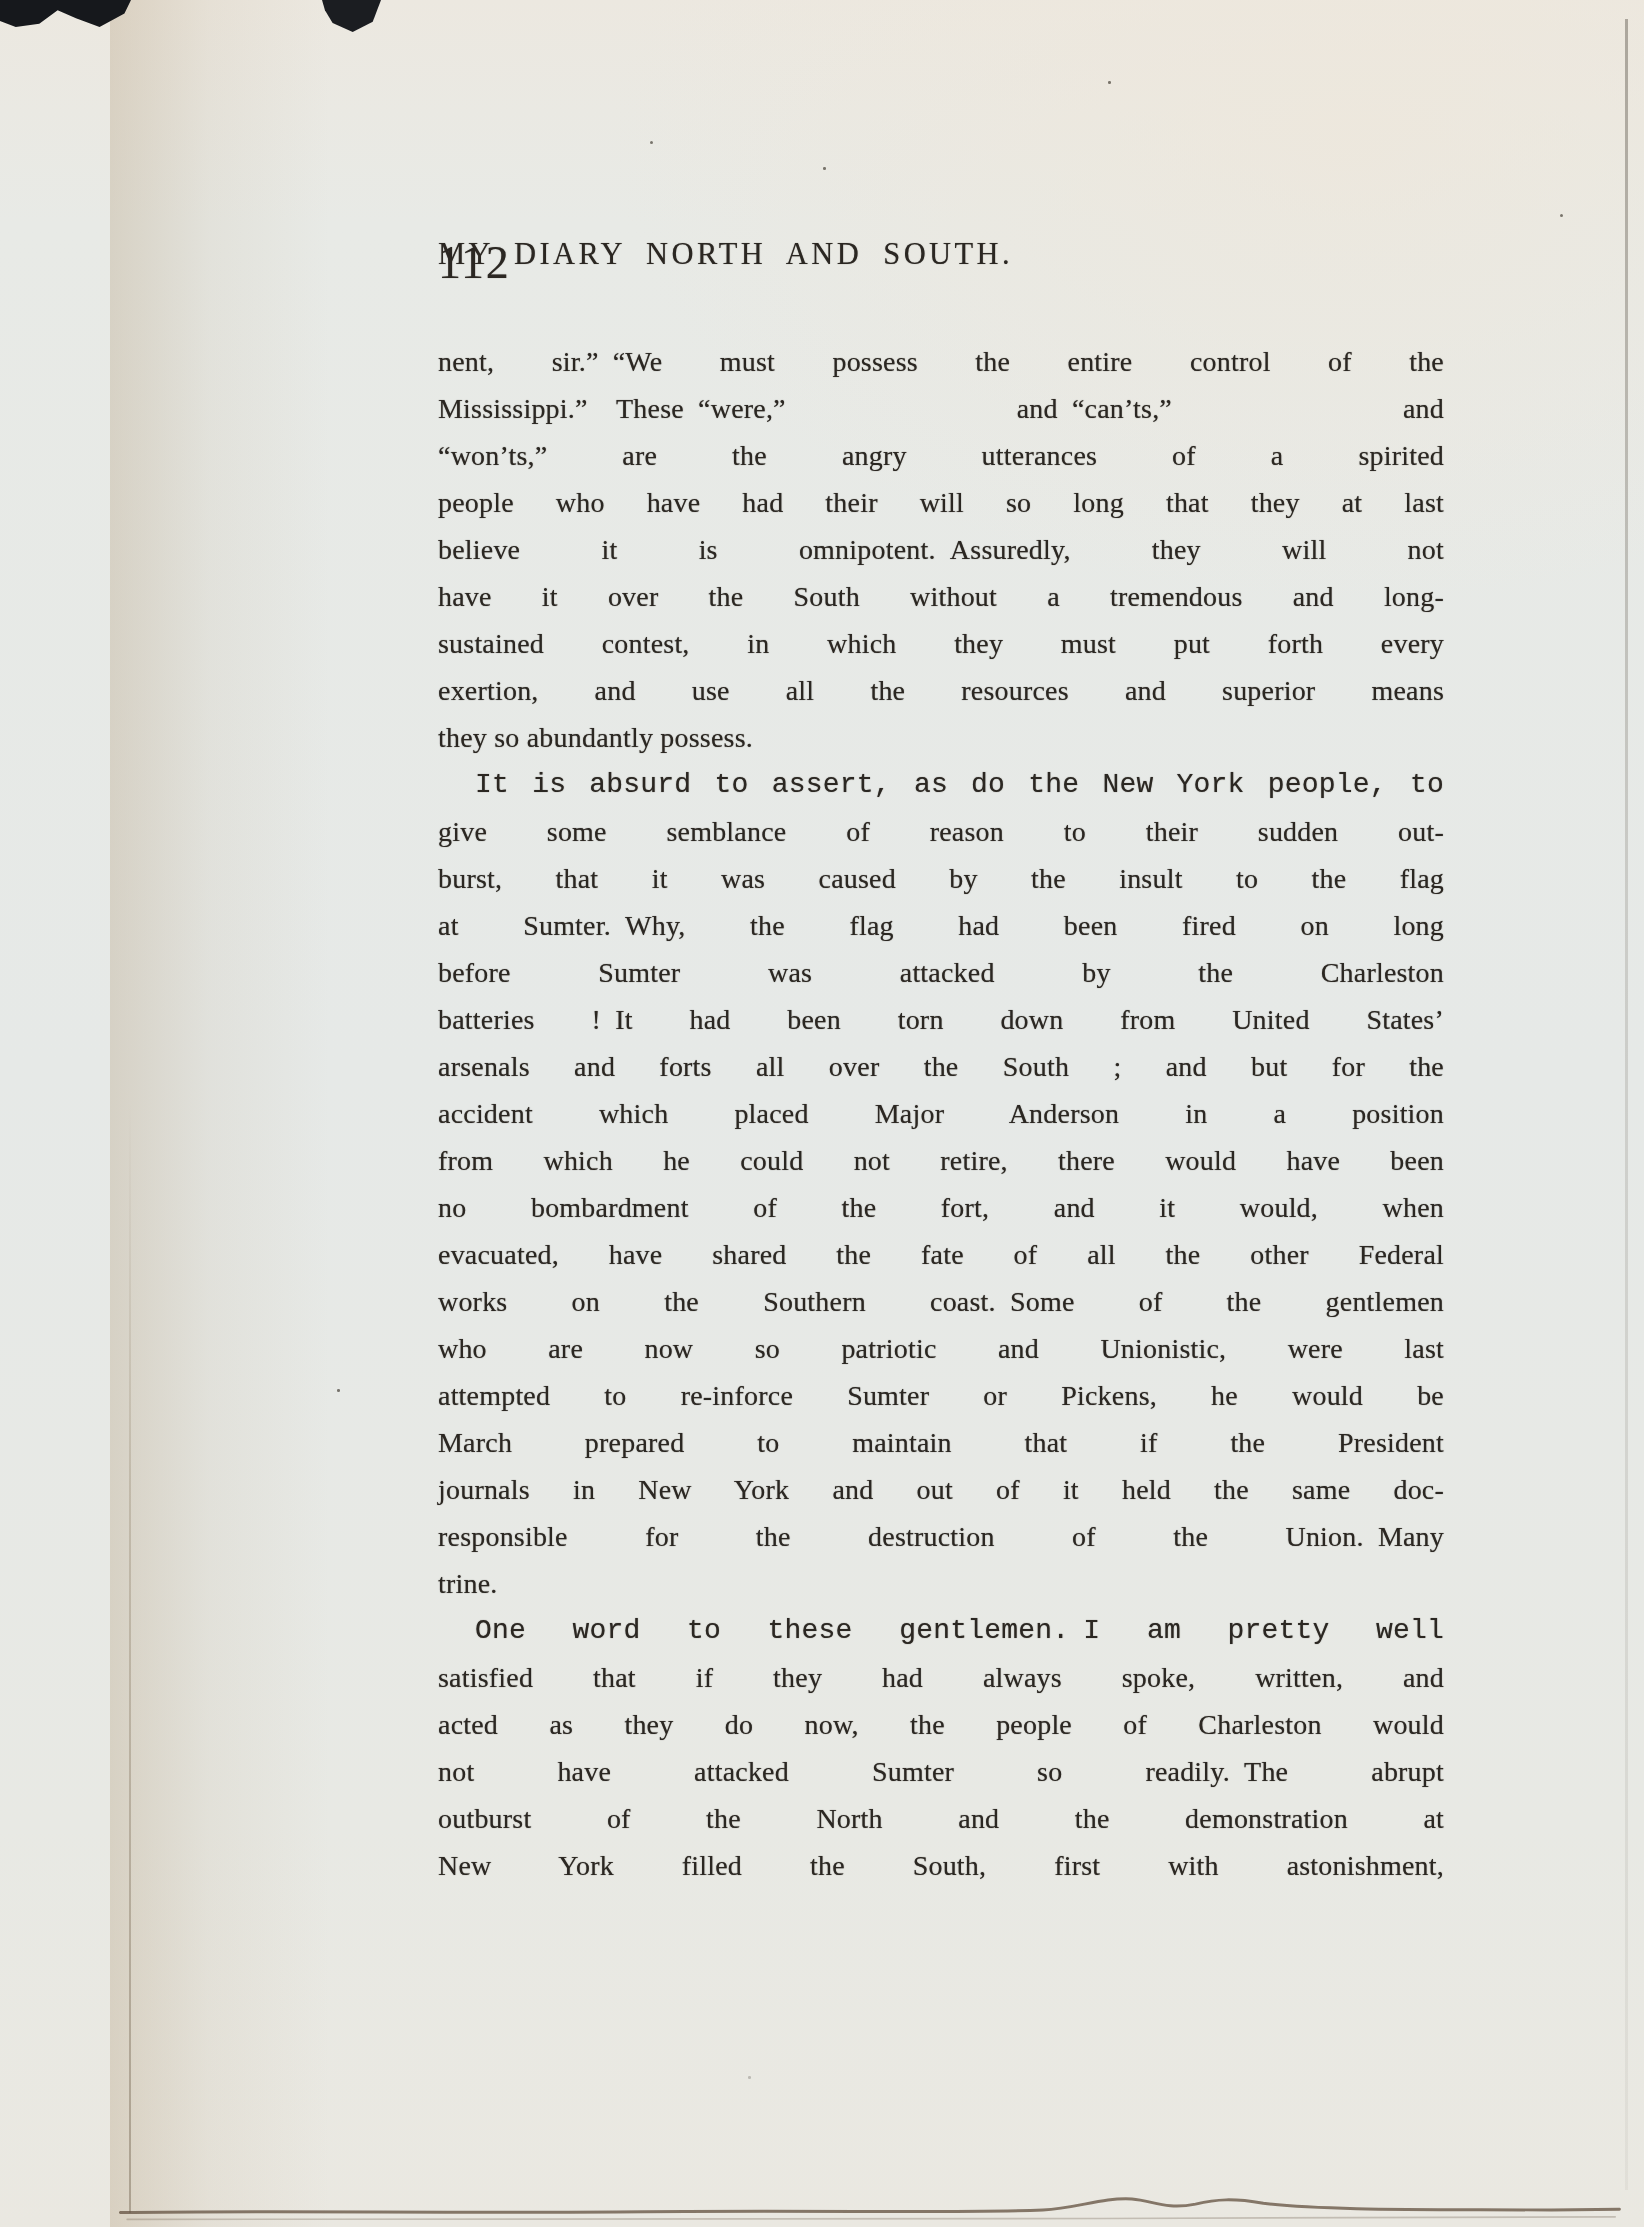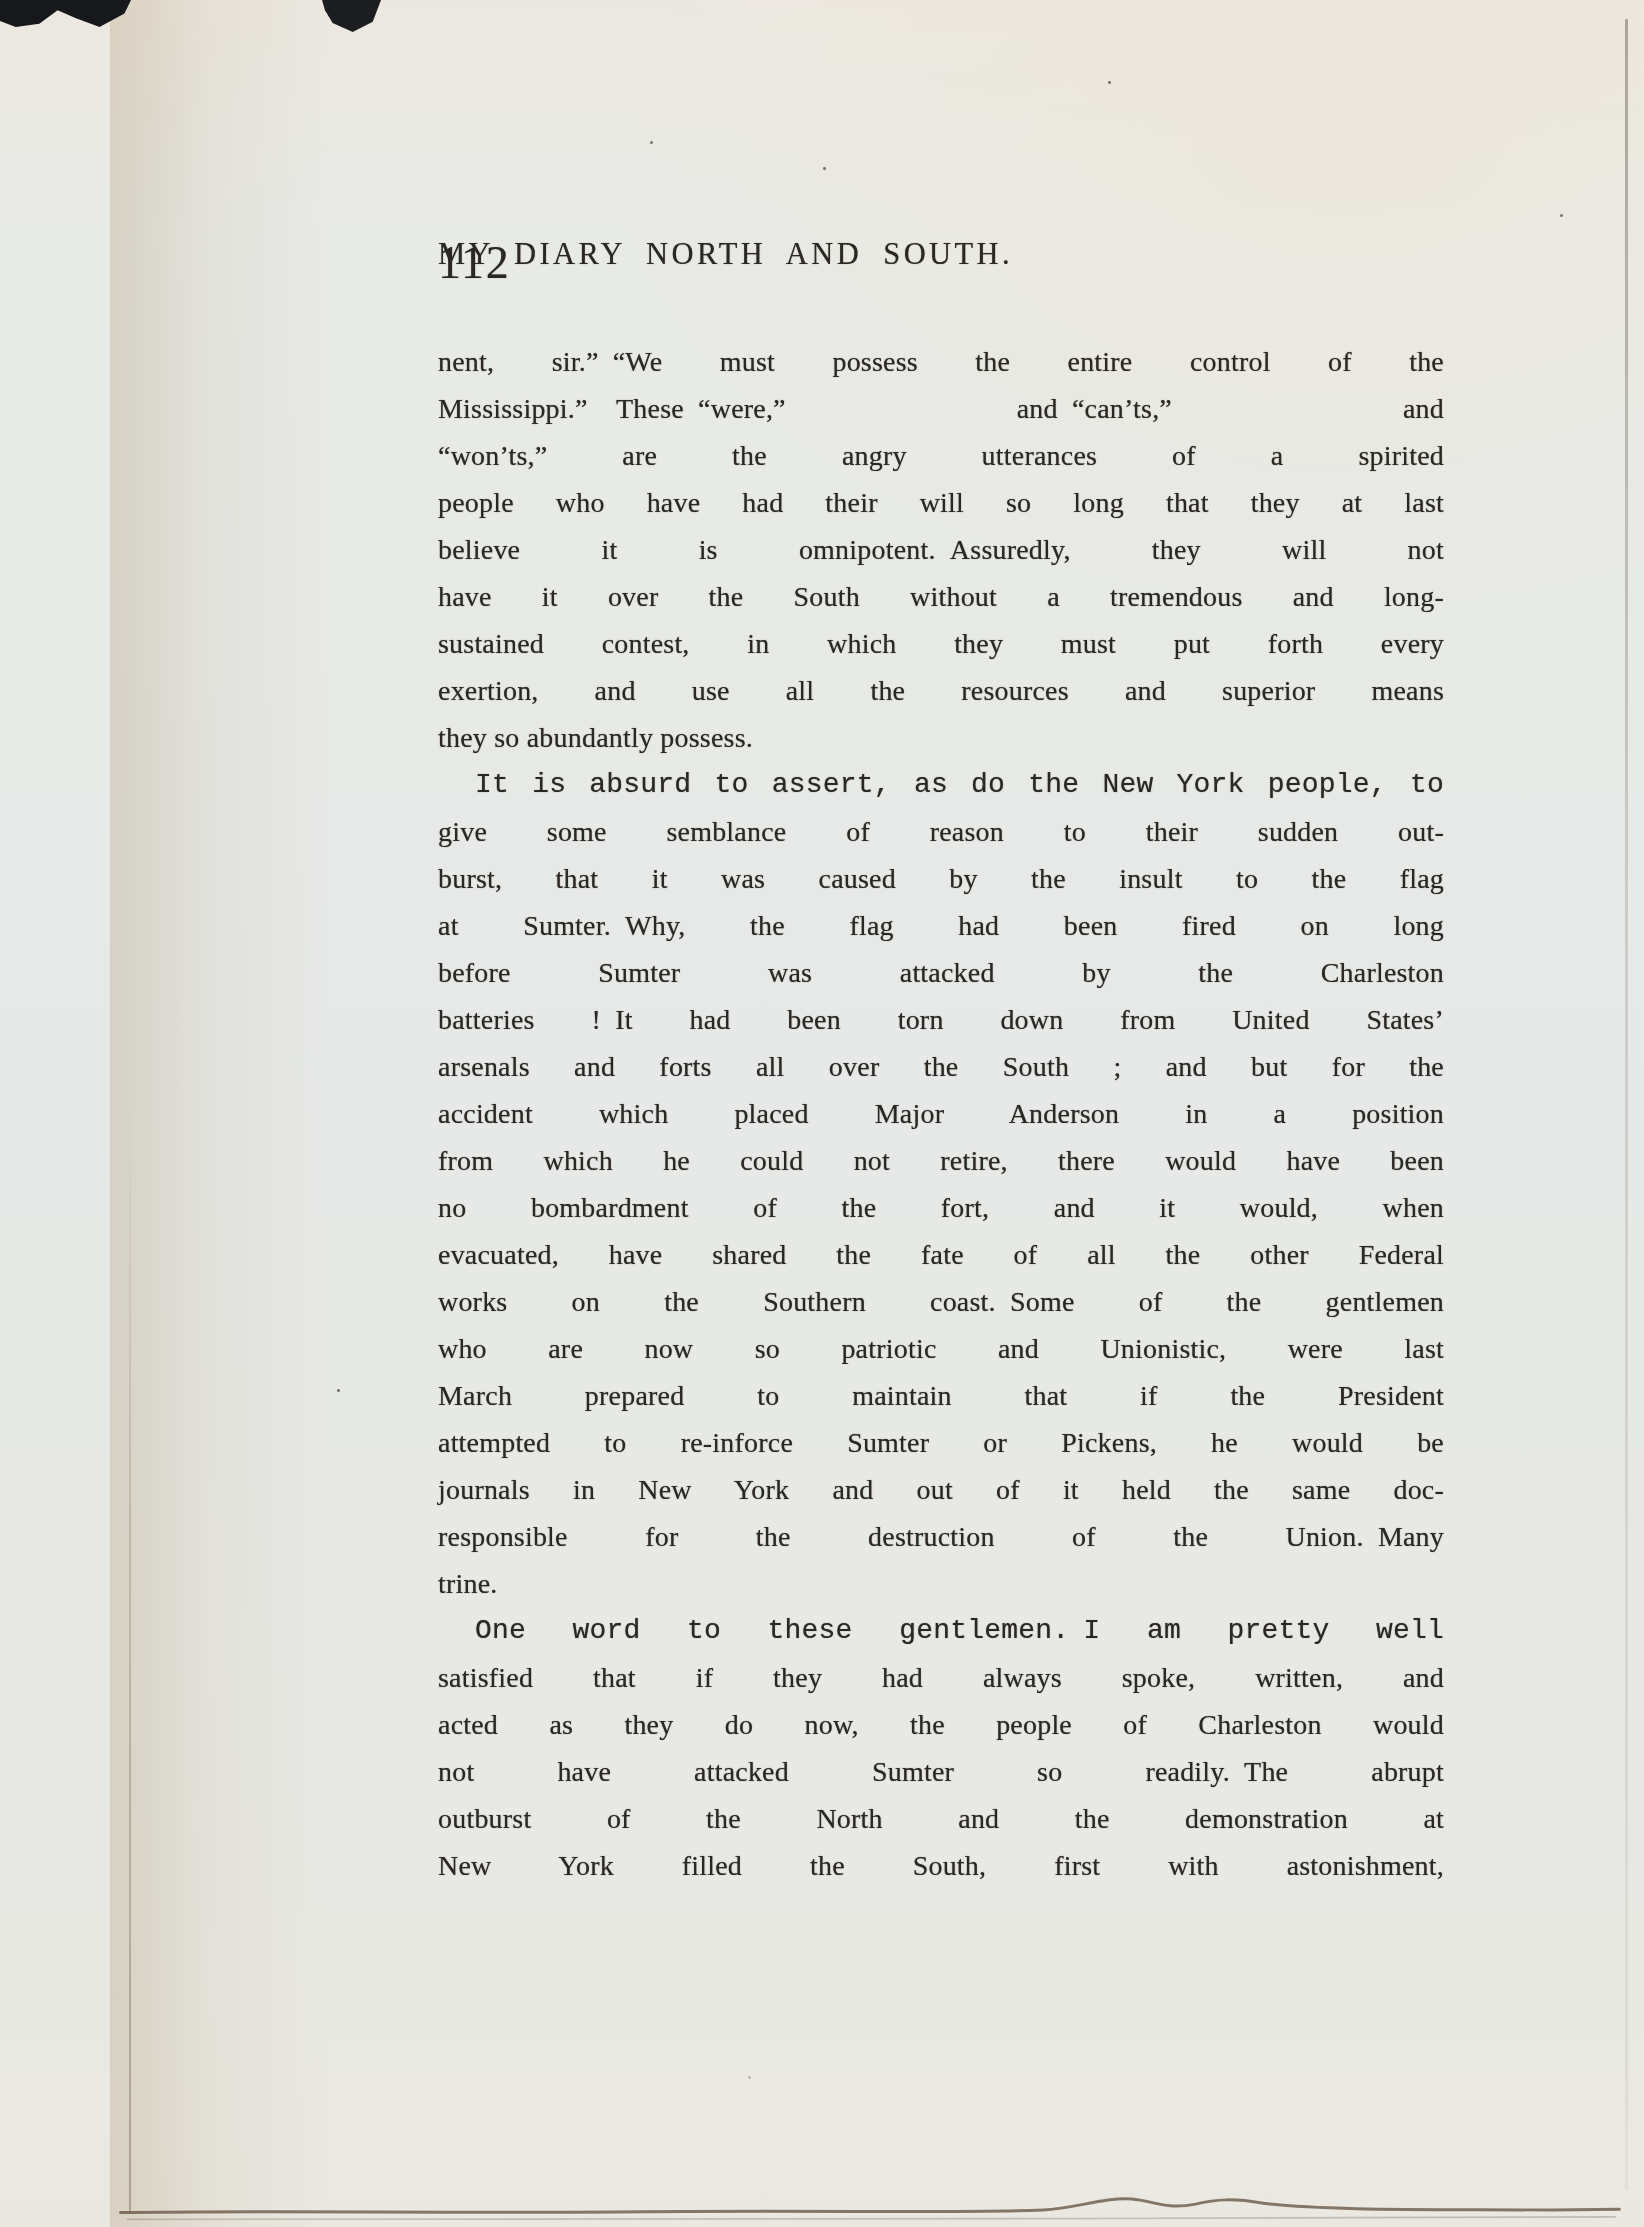--- a/index.html
+++ b/index.html
@@ -106,22 +106,22 @@
       <div class="line">at Sumter. Why, the flag had been fired on long</div>
       <div class="line">before Sumter was attacked by the Charleston</div>
       <div class="line">batteries ! It had been torn down from United States’</div>
       <div class="line">arsenals and forts all over the South ; and but for the</div>
       <div class="line">accident which placed Major Anderson in a position</div>
       <div class="line">from which he could not retire, there would have been</div>
       <div class="line">no bombardment of the fort, and it would, when</div>
       <div class="line">evacuated, have shared the fate of all the other Federal</div>
       <div class="line">works on the Southern coast. Some of the gentlemen</div>
       <div class="line">who are now so patriotic and Unionistic, were last</div>
+      <div class="line">attempted to re-inforce Sumter or Pickens, he would be</div>
       <div class="line">March prepared to maintain that if the President</div>
-      <div class="line">attempted to re-inforce Sumter or Pickens, he would be</div>
       <div class="line">journals in New York and out of it held the same doc-</div>
       <div class="line">responsible for the destruction of the Union. Many</div>
       <div class="line noju">trine.</div>
       <div class="line indent">One word to these gentlemen. I am pretty well</div>
       <div class="line">satisfied that if they had always spoke, written, and</div>
       <div class="line">acted as they do now, the people of Charleston would</div>
       <div class="line">not have attacked Sumter so readily. The abrupt</div>
       <div class="line">outburst of the North and the demonstration at</div>
       <div class="line">New York filled the South, first with astonishment,</div>
     </div>

